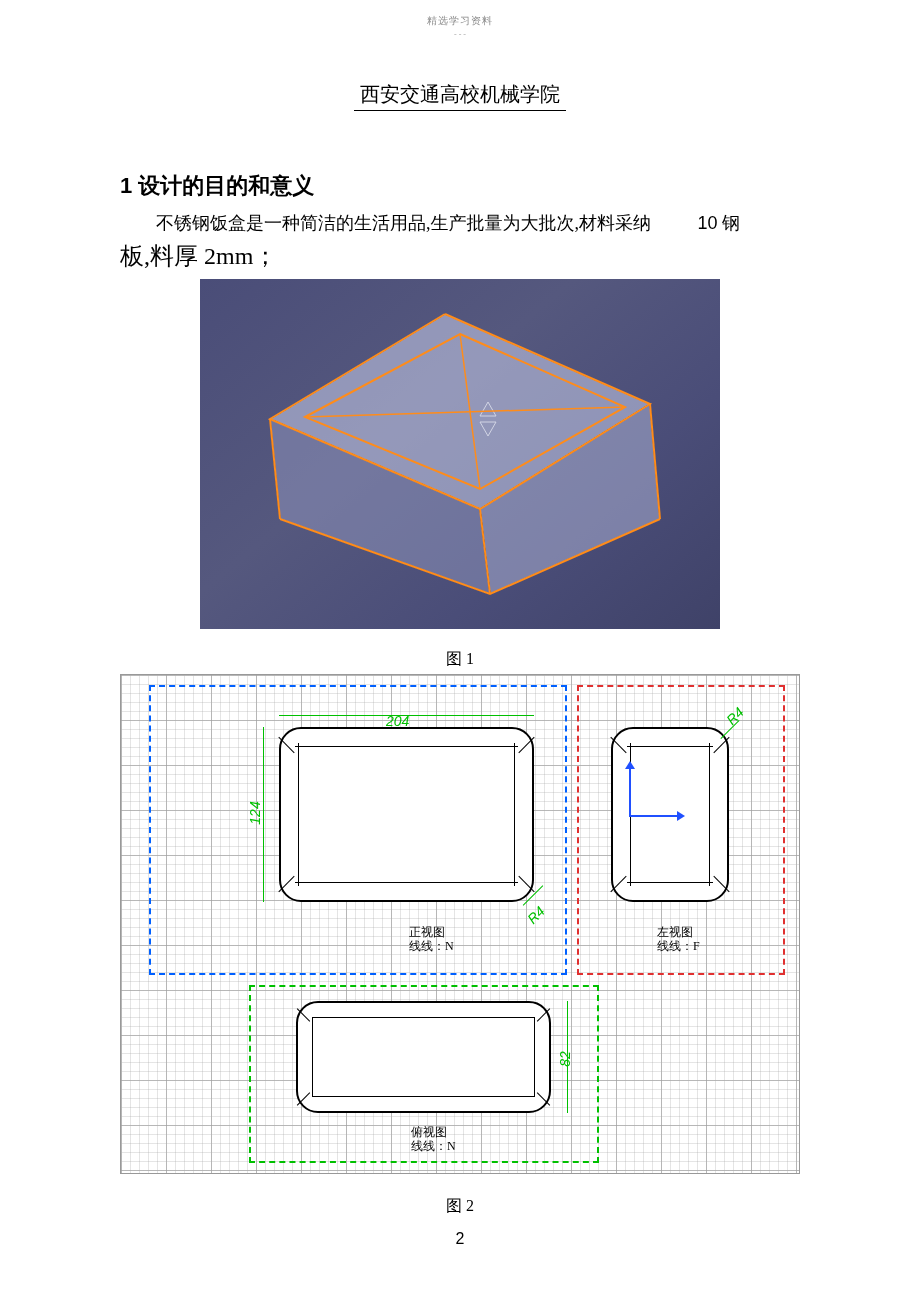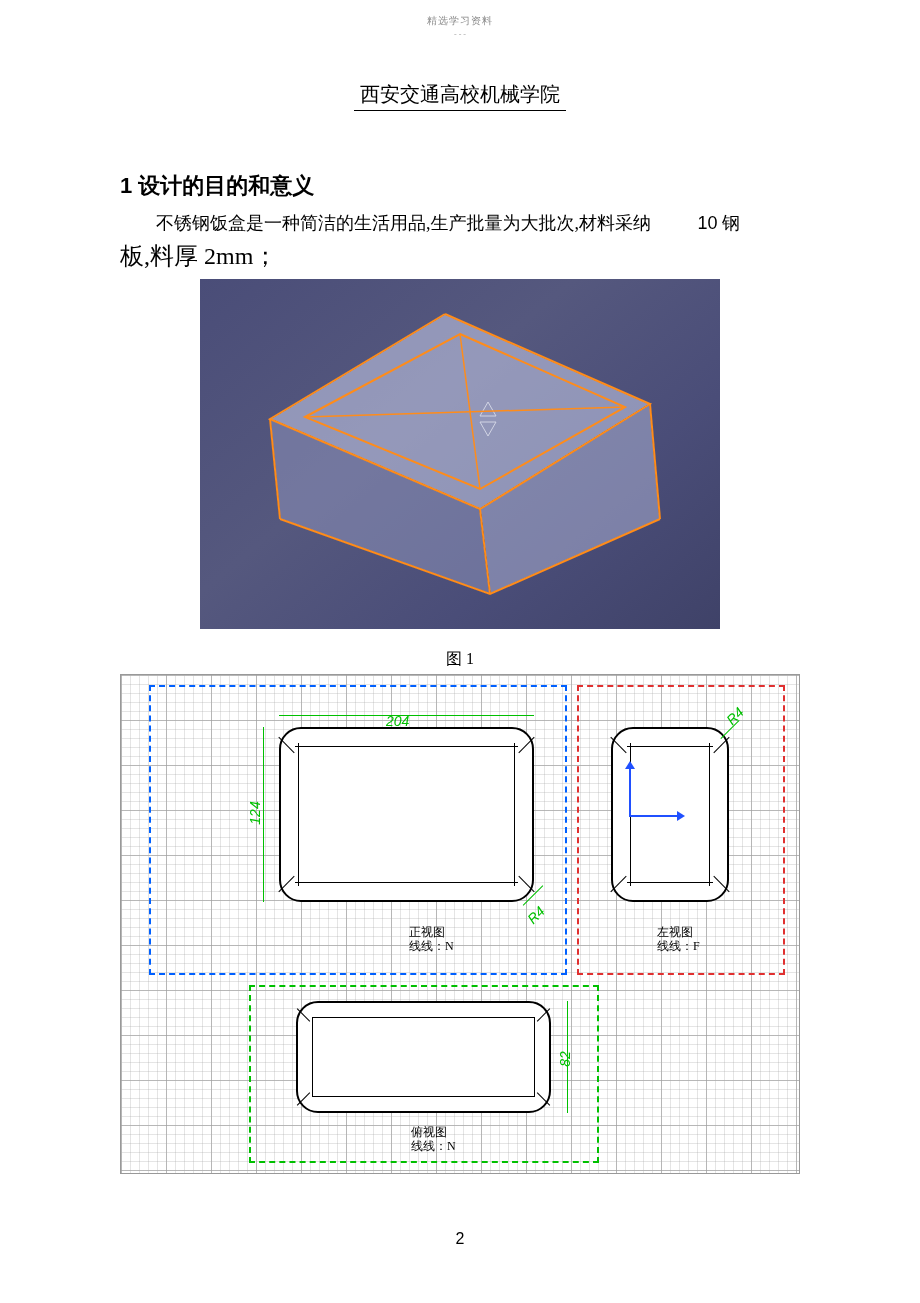--- a/index.html
+++ b/index.html
@@ -253,18 +253,19 @@
       <div class="inner-line diag" style="right:5px; top:3px; transform:rotate(45deg); height:18px;"></div>
       <div class="inner-line diag" style="left:5px; bottom:3px; transform:rotate(45deg); height:18px;"></div>
       <div class="inner-line diag" style="right:5px; bottom:3px; transform:rotate(-45deg); height:18px;"></div>
     </div>
     <div class="dim-line v" style="left:446px; top:326px; height:112px;"></div>
     <div class="dim-label rot90" style="left:436px; top:376px;">82</div>
     <div class="view-label" style="left:290px; top:450px;">
       <span>俯视图</span><br><span>线线：N</span>
     </div>
   </div>
+  <div class="fig-caption" style="margin-top:22px;">图 2</div>
 </div>
 
 <div class="page-num">2</div>
 
 
 
 
 </body></html>

